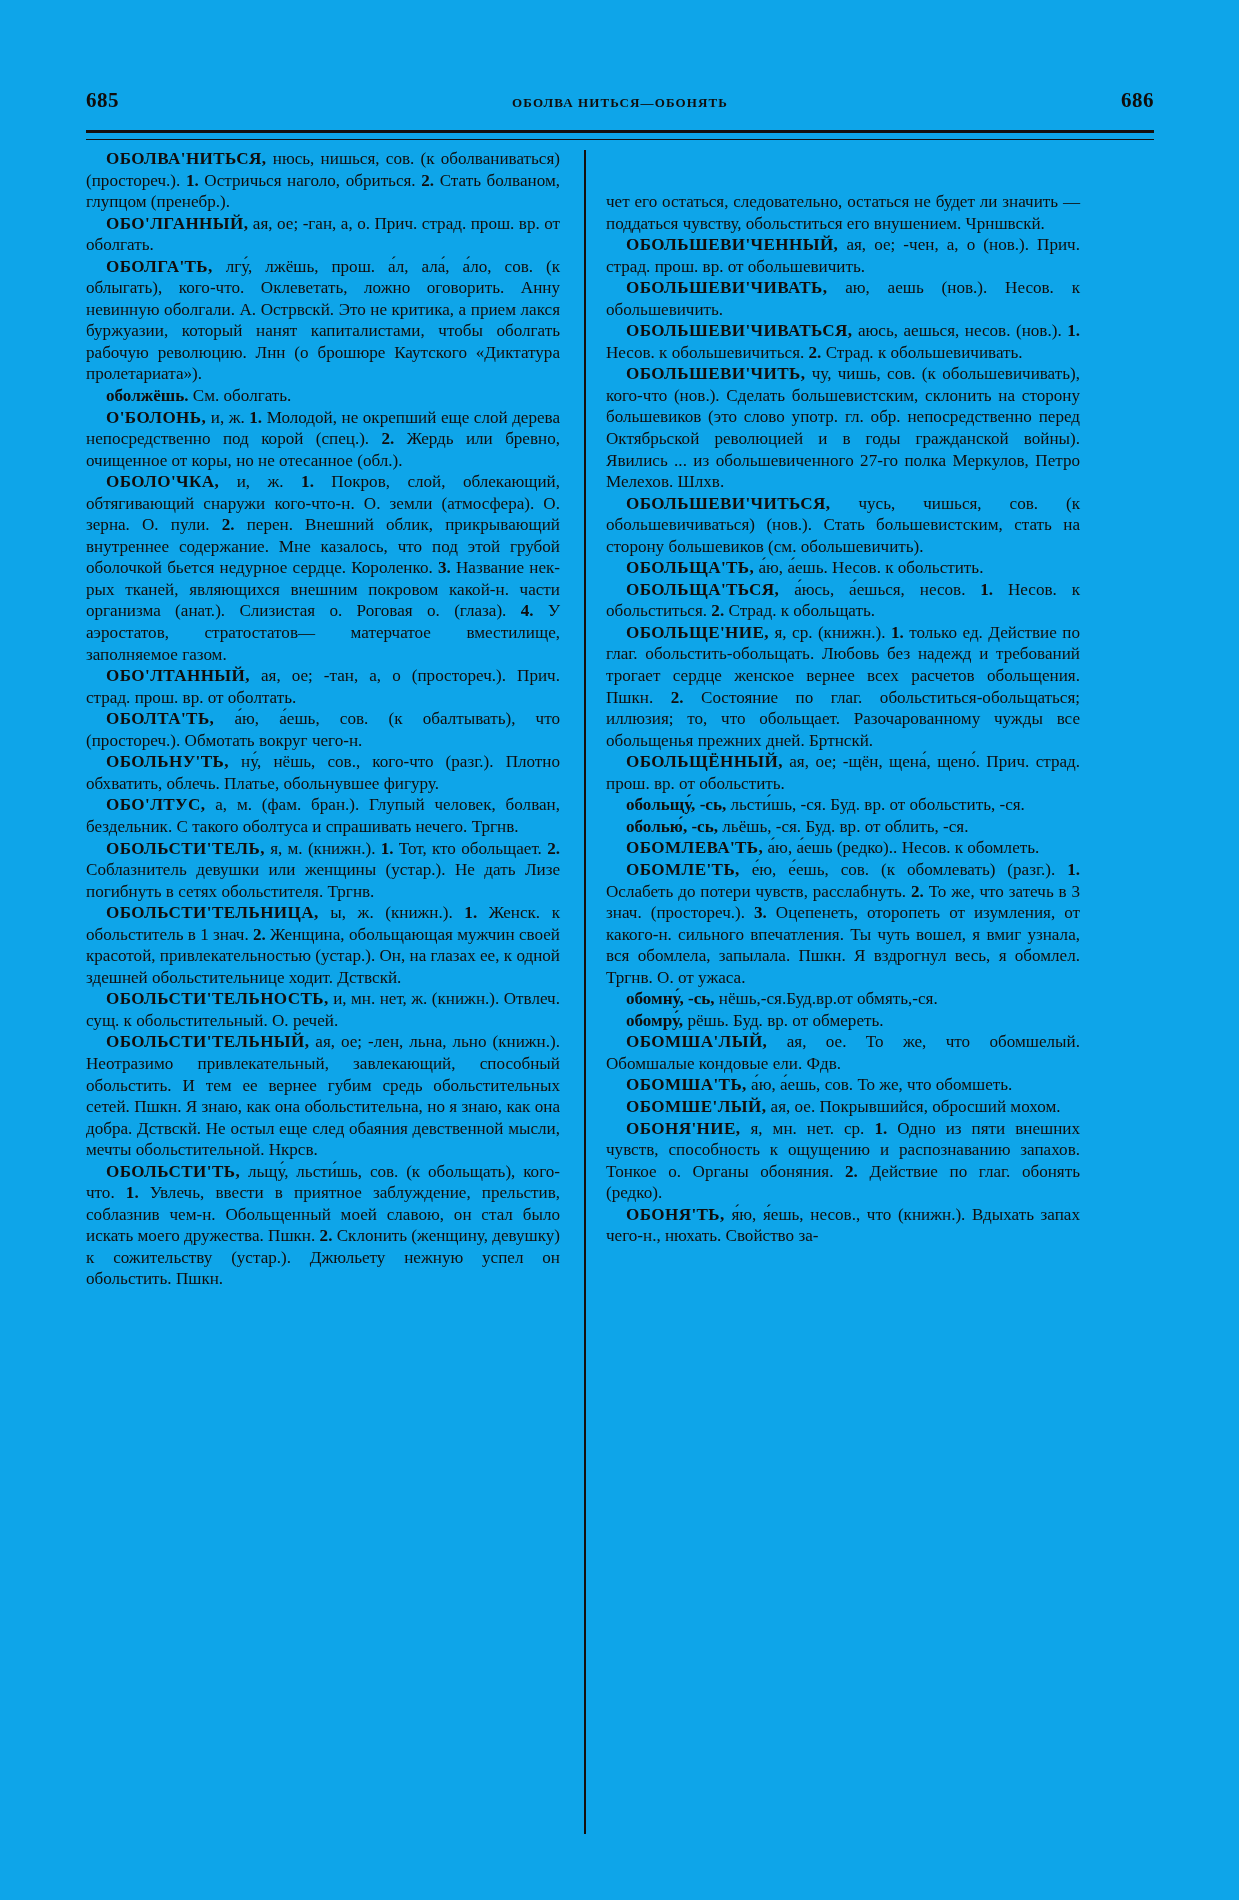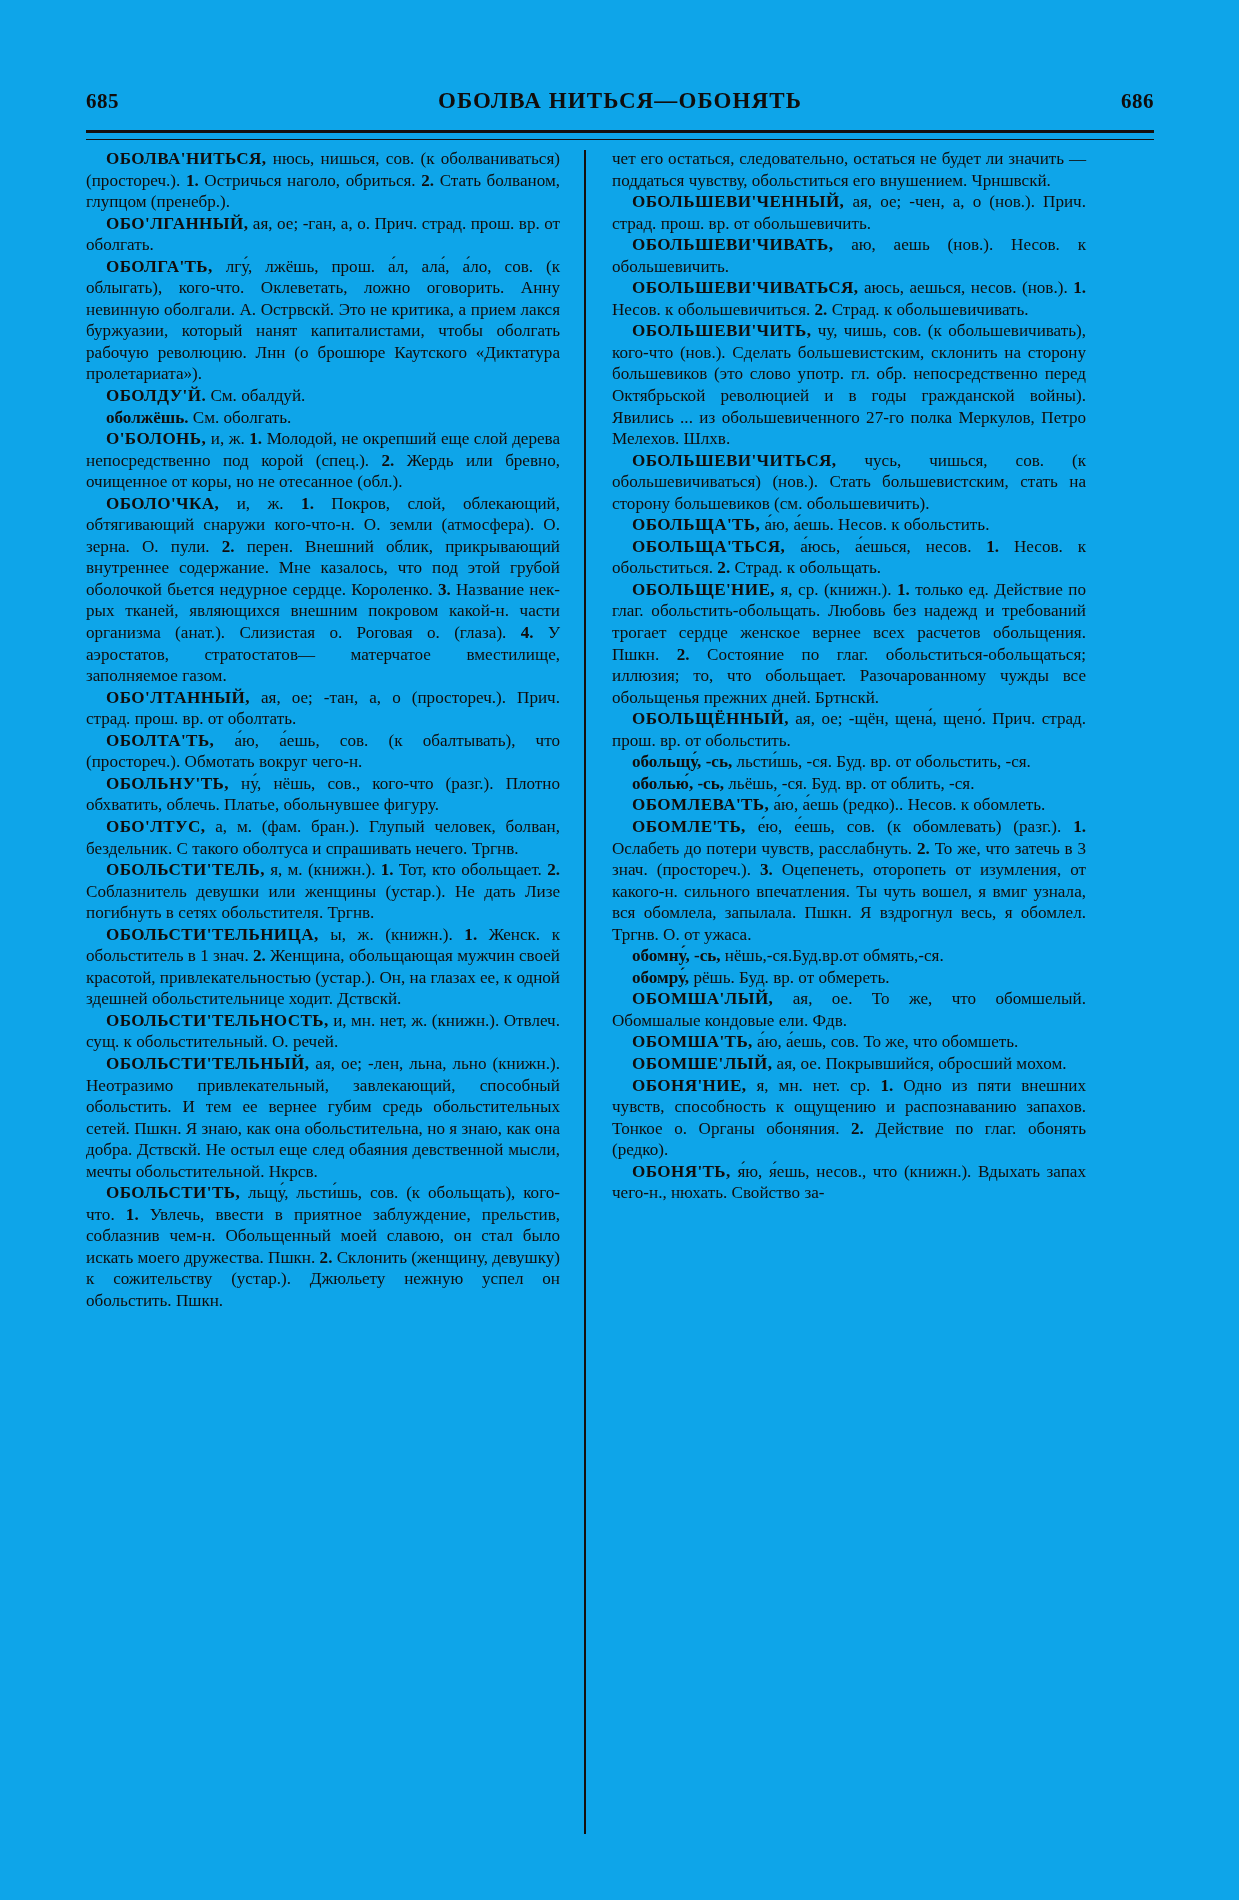--- a/index.html
+++ b/index.html
@@ -31,21 +31,21 @@
   }
   .folio {
     font-family: "Liberation Serif", "DejaVu Serif", serif;
     font-weight: 700;
     font-size: 21px;
     letter-spacing: 0.5px;
   }
   .running-title {
     font-family: "Liberation Serif", "DejaVu Serif", serif;
     font-weight: 700;
-    font-size: 23px;
+    font-size: 13px;
     letter-spacing: 1.1px;
     text-align: center;
     flex: 1;
   }
   .rule-double {
     position: absolute;
     left: 86px;
     top: 130px;
     width: 1068px;
     height: 6px;
@@ -64,21 +64,21 @@
   }
   .col {
     width: 474px;
     font-size: 17.1px;
     line-height: 21.55px;
     text-align: justify;
     text-justify: inter-word;
     hyphens: manual;
   }
   .col-left { padding-right: 24px; }
-  .col-right { padding-left: 26px; }
+  .col-right { padding-left: 20px; margin-top: 43px; }
   .gutter {
     width: 2px;
     background: #15100f;
     flex: 0 0 2px;
     margin: 2px 0 0 0;
     height: 1684px;
   }
   .entry {
     margin: 0;
     text-indent: 20px;
@@ -107,21 +107,20 @@
     <span class="folio">686</span>
   </div>
 
   <div class="rule-double"></div>
 
   <div class="columns">
     <div class="col col-left" id="col-left">
         <p class="entry"><span class="hw">ОБОЛВА'НИТЬСЯ,</span> <span>нюсь, нишься, сов. (к оболваниваться) (простореч.). <b>1.</b> Остричься наголо, обриться. <b>2.</b> Стать болваном, глупцом (пренебр.).</span></p>
         <p class="entry"><span class="hw">ОБО'ЛГАННЫЙ,</span> <span>ая, ое; -ган, а, о. Прич. страд. прош. вр. от оболгать.</span></p>
         <p class="entry"><span class="hw">ОБОЛГА'ТЬ,</span> <span>лгу́, лжёшь, прош. а́л, ала́, а́ло, сов. (к облыгать), кого-что. Оклеветать, ложно оговорить. Анну невинную оболгали. А. Острвскй. Это не критика, а прием лакся буржуазии, который нанят капиталистами, чтобы оболгать рабочую революцию. Лнн (о брошюре Каутского «Диктатура пролетариата»).</span></p>
-        <p class="entry"><span class="hw">ОБОЛДУ'Й.</span> <span>См. обалдуй.</span></p>
         <p class="entry"><span class="hw-sm">оболжёшь.</span> <span>См. оболгать.</span></p>
         <p class="entry"><span class="hw">О'БОЛОНЬ,</span> <span>и, ж. <b>1.</b> Молодой, не окрепший еще слой дерева непосредственно под корой (спец.). <b>2.</b> Жердь или бревно, очищенное от коры, но не отесанное (обл.).</span></p>
         <p class="entry"><span class="hw">ОБОЛО'ЧКА,</span> <span>и, ж. <b>1.</b> Покров, слой, облекающий, обтягивающий снаружи кого-что-н. О. земли (атмосфера). О. зерна. О. пули. <b>2.</b> перен. Внешний облик, прикрывающий внутреннее содержание. Мне казалось, что под этой грубой оболочкой бьется недурное сердце. Короленко. <b>3.</b> Название нек-рых тканей, являющихся внешним покровом какой-н. части организма (анат.). Слизистая о. Роговая о. (глаза). <b>4.</b> У аэростатов, стратостатов— матерчатое вместилище, заполняемое газом.</span></p>
         <p class="entry"><span class="hw">ОБО'ЛТАННЫЙ,</span> <span>ая, ое; -тан, а, о (простореч.). Прич. страд. прош. вр. от оболтать.</span></p>
         <p class="entry"><span class="hw">ОБОЛТА'ТЬ,</span> <span>а́ю, а́ешь, сов. (к обалтывать), что (простореч.). Обмотать вокруг чего-н.</span></p>
         <p class="entry"><span class="hw">ОБОЛЬНУ'ТЬ,</span> <span>ну́, нёшь, сов., кого-что (разг.). Плотно обхватить, облечь. Платье, обольнувшее фигуру.</span></p>
         <p class="entry"><span class="hw">ОБО'ЛТУС,</span> <span>а, м. (фам. бран.). Глупый человек, болван, бездельник. С такого оболтуса и спрашивать нечего. Тргнв.</span></p>
         <p class="entry"><span class="hw">ОБОЛЬСТИ'ТЕЛЬ,</span> <span>я, м. (книжн.). <b>1.</b> Тот, кто обольщает. <b>2.</b> Соблазнитель девушки или женщины (устар.). Не дать Лизе погибнуть в сетях обольстителя. Тргнв.</span></p>
         <p class="entry"><span class="hw">ОБОЛЬСТИ'ТЕЛЬНИЦА,</span> <span>ы, ж. (книжн.). <b>1.</b> Женск. к обольститель в 1 знач. <b>2.</b> Женщина, обольщающая мужчин своей красотой, привлекательностью (устар.). Он, на глазах ее, к одной здешней обольстительнице ходит. Дствскй.</span></p>
         <p class="entry"><span class="hw">ОБОЛЬСТИ'ТЕЛЬНОСТЬ,</span> <span>и, мн. нет, ж. (книжн.). Отвлеч. сущ. к обольстительный. О. речей.</span></p>

